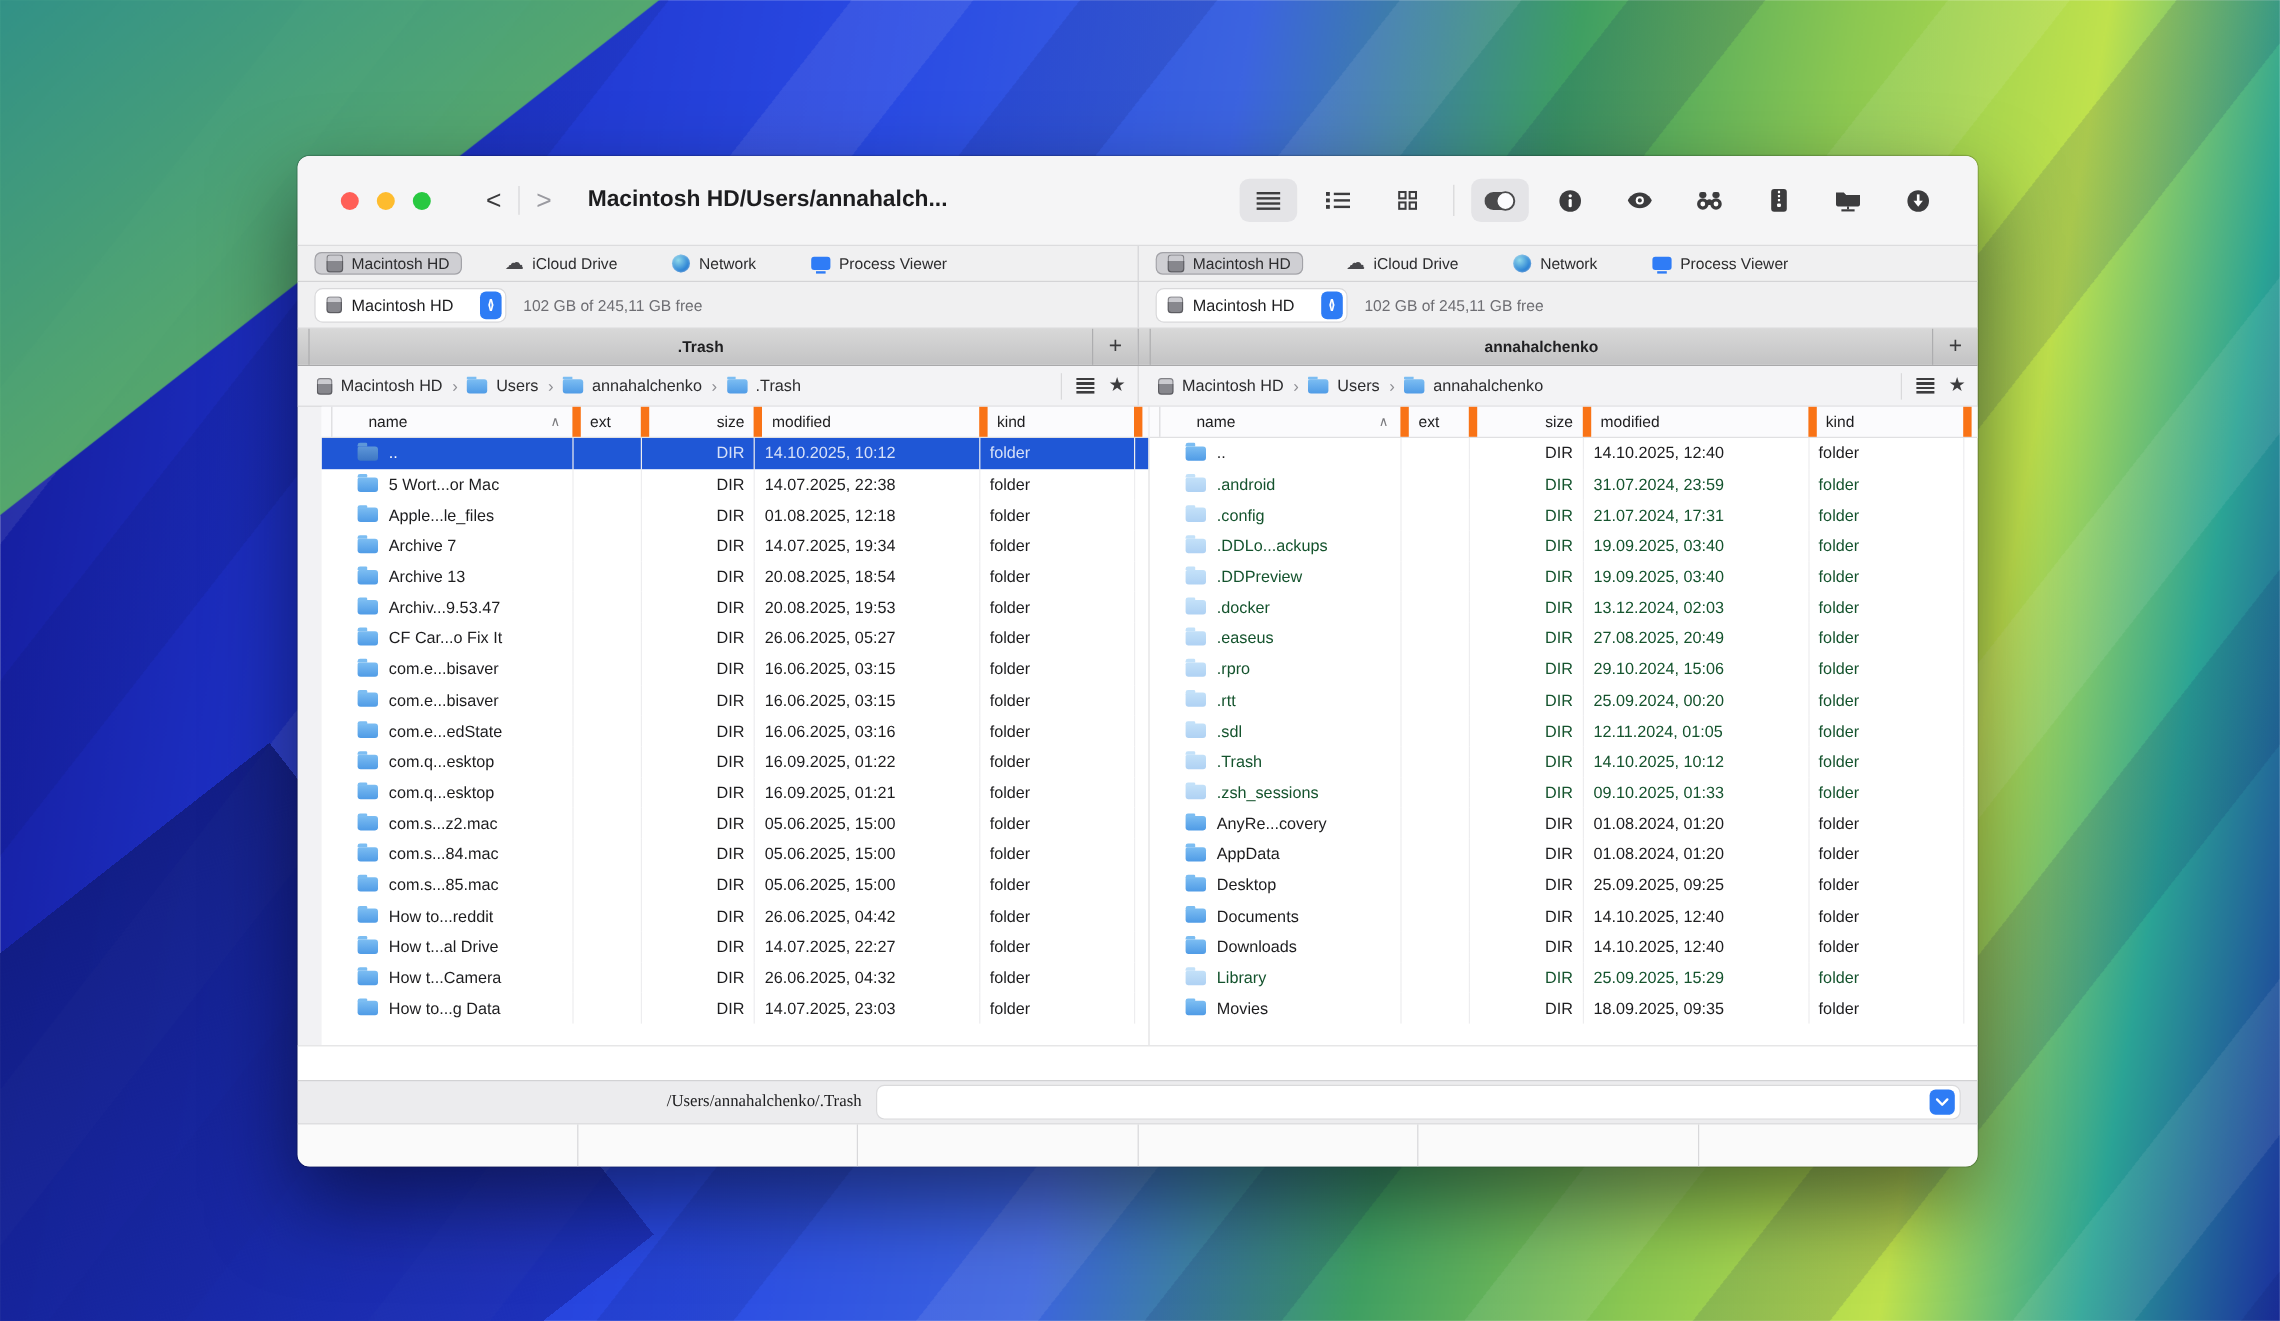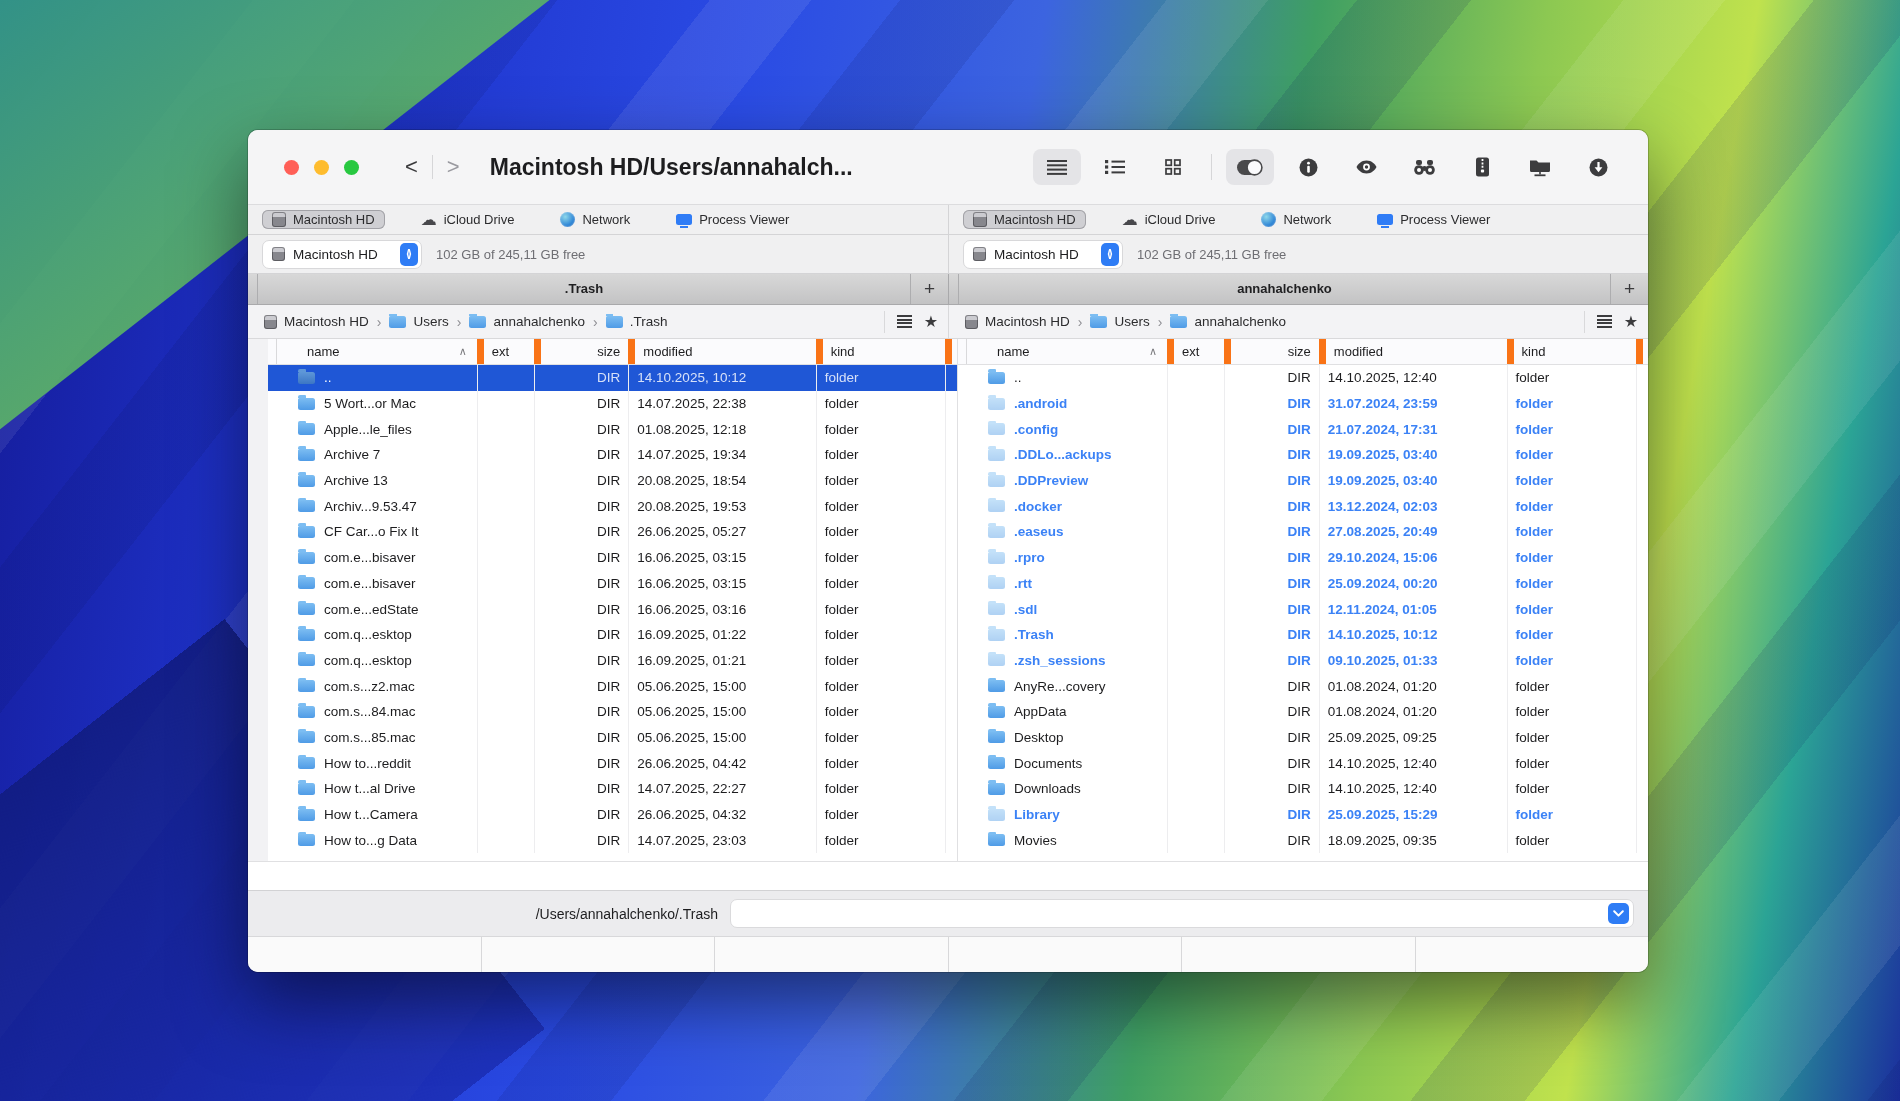--- a/index.html
+++ b/index.html
@@ -21,21 +21,21 @@
     background:#f2f2f4;display:flex;flex-direction:column;overflow:hidden;
     box-shadow:0 0 0 1px rgba(0,0,0,.18),0 30px 70px rgba(0,0,10,.5);}
 
   
   .titlebar{height:74px;flex:none;display:flex;align-items:center;background:#f5f5f6;padding:0 26px 0 36px;}
   .lights{display:flex;gap:15px;}
   .light{width:15px;height:15px;border-radius:50%;}
   .nav{display:flex;align-items:center;margin-left:46px;gap:14px;}
   .navbtn{font-size:22px;color:#3a3a3c;font-weight:400;line-height:1;cursor:default;}
   .navdiv{width:1px;height:24px;background:#d6d6d8;}
-  .wtitle{margin-left:30px;font-size:23px;font-weight:700;color:#1d1d1f;}
+  .wtitle{margin-left:30px;font-size:19px;font-weight:700;color:#1d1d1f;}
   .toolbar{margin-left:auto;display:flex;align-items:center;gap:10px;}
   .tbtn{width:48px;height:36px;border-radius:8px;display:flex;align-items:center;justify-content:center;}
   .tbtn.sel{background:#e4e4e7;}
   .tdiv{width:1px;height:26px;background:#d6d6d8;margin:0 4px;}
   .tbtn svg{display:block;}
 
   
   .tabsrow{height:31px;flex:none;display:flex;background:#f0f0f1;border-top:1px solid #dcdcde;border-bottom:1px solid #d4d4d6;}
   .tabshalf{width:50%;display:flex;align-items:center;gap:26px;padding:0 14px;}
   .tabshalf.right{border-left:1px solid #d4d4d6;}
@@ -97,30 +97,30 @@
   .frow .cell{height:100%;display:flex;align-items:center;padding:0 8px;overflow:hidden;white-space:nowrap;}
   .frow .c-name{padding-left:30px;}
   .frow .c-ext,.frow .c-size,.frow .c-mod,.frow .c-kind,.frow .c-gut{border-left:1px solid #ededef;}
   .frow .c-size{justify-content:flex-end;}
   .folder{position:relative;width:17px;height:12px;margin-right:9px;background:linear-gradient(180deg,#7cbdf2,#4f9be6);border-radius:1.5px 2.5px 2.5px 2.5px;flex:none;}
   .folder::before{content:"";position:absolute;left:0;top:-2.5px;width:7.5px;height:3px;background:#7cbdf2;border-radius:2px 1px 0 0;}
   .frow.selected{background:#1f57d6;color:#fff;}
   .frow.selected .c-size,.frow.selected .c-mod,.frow.selected .c-kind{color:rgba(255,255,255,.82);}
   .frow.selected .folder{background:linear-gradient(180deg,#5e97d8,#3c76c4);}
   .frow.selected .folder::before{background:#5e97d8;}
-  .frow.dim{color:#3b82f6;font-weight:bold;}
+  .frow.dim{color:#14532d;}
   .frow.dim .folder{opacity:.45;}
 
   
   .statusrow{height:29px;flex:none;display:flex;background:#fff;border-top:1px solid #e0e0e2;}
   .statushalf{width:50%;display:flex;align-items:center;justify-content:center;font-size:13px;color:#2a2a2c;margin-top:36px;}
   .statushalf.right{border-left:1px solid #e0e0e2;}
 
   
-  .cmdrow{height:46px;flex:none;display:flex;align-items:center;background:#ececee;border-top:1px solid #d2d2d4;padding:0 14px;gap:12px;}
+  .cmdrow{height:36px;flex:none;display:flex;align-items:center;background:#ececee;border-top:1px solid #d2d2d4;padding:0 14px;gap:12px;font-family:Liberation Serif, serif;}
   .cmdlabel{flex:none;width:456px;text-align:right;font-size:14px;color:#1d1d1f;}
   .cmdfield{flex:1;height:29px;background:#fff;border:1px solid #dadadc;border-radius:7px;display:flex;align-items:center;padding:0 4px 0 10px;}
   .cmdinput{flex:1;border:none;outline:none;font-size:13.5px;font-family:inherit;background:transparent;color:#1d1d1f;}
   .cmdbtn{width:21px;height:21px;flex:none;border-radius:5px;background:#2e7cf5;display:flex;align-items:center;justify-content:center;}
 
   
   .fnrow{height:36px;flex:none;display:flex;background:#fafafa;border-top:1px solid #d8d8da;}
   .fnbtn{flex:1;display:flex;align-items:center;justify-content:center;font-size:13.5px;color:#1c1c1e;}
   .fnbtn + .fnbtn{border-left:1px solid #d8d8da;}
 </style>

